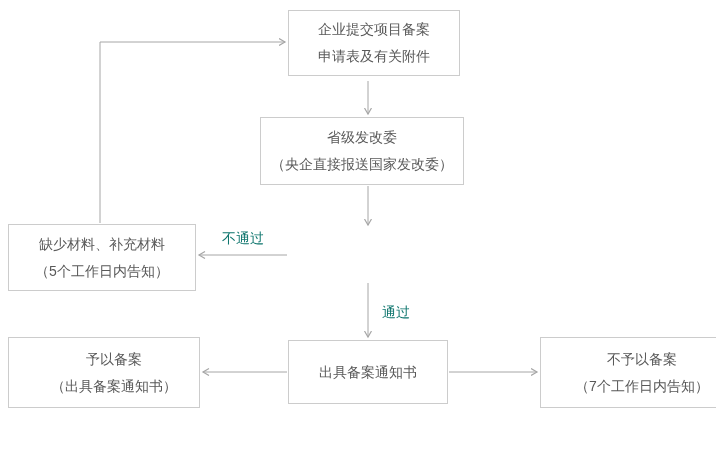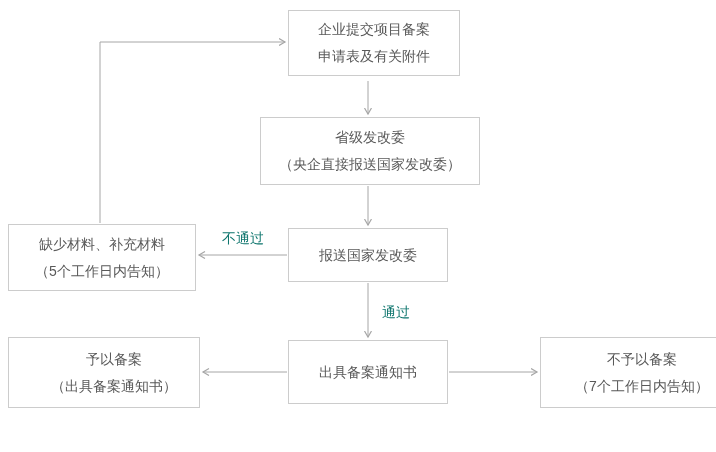--- a/index.html
+++ b/index.html
@@ -39,28 +39,25 @@
     <path d="M287,372 L203,372" stroke="#a6a6a6" stroke-width="1" fill="none" marker-end="url(#ah)"></path>
     <path d="M449,372 L537,372" stroke="#a6a6a6" stroke-width="1" fill="none" marker-end="url(#ah)"></path>
     <path d="M100,223 L100,42 L285,42" stroke="#a6a6a6" stroke-width="1" fill="none" marker-end="url(#ah)"></path>
   </svg>
 
   <div class="box" style="left:288px; top:10px; width:172px; height:66px;">
     <span>企业提交项目备案</span>
     <span>申请表及有关附件</span>
   </div>
 
-  <div class="box" style="left:260px; top:117px; width:220px; height:68px;align-items:center;">
+  <div class="box" style="left:260px; top:117px; width:204px; height:68px;align-items:center;">
     <span>省级发改委</span>
     <span>（央企直接报送国家发改委）</span>
   </div>
 
-  <div class="box" style="left:288px; top:228px; width:160px; height:54px;">
-    <span>报送国家发改委</span>
-  </div>
 
   <div class="box" style="left:8px; top:224px; width:188px; height:67px;align-items:center;">
     <span>缺少材料、补充材料</span>
     <span>（5个工作日内告知）</span>
   </div>
 
   <div class="box" style="left:288px; top:340px; width:160px; height:64px;">
     <span>出具备案通知书</span>
   </div>
 

